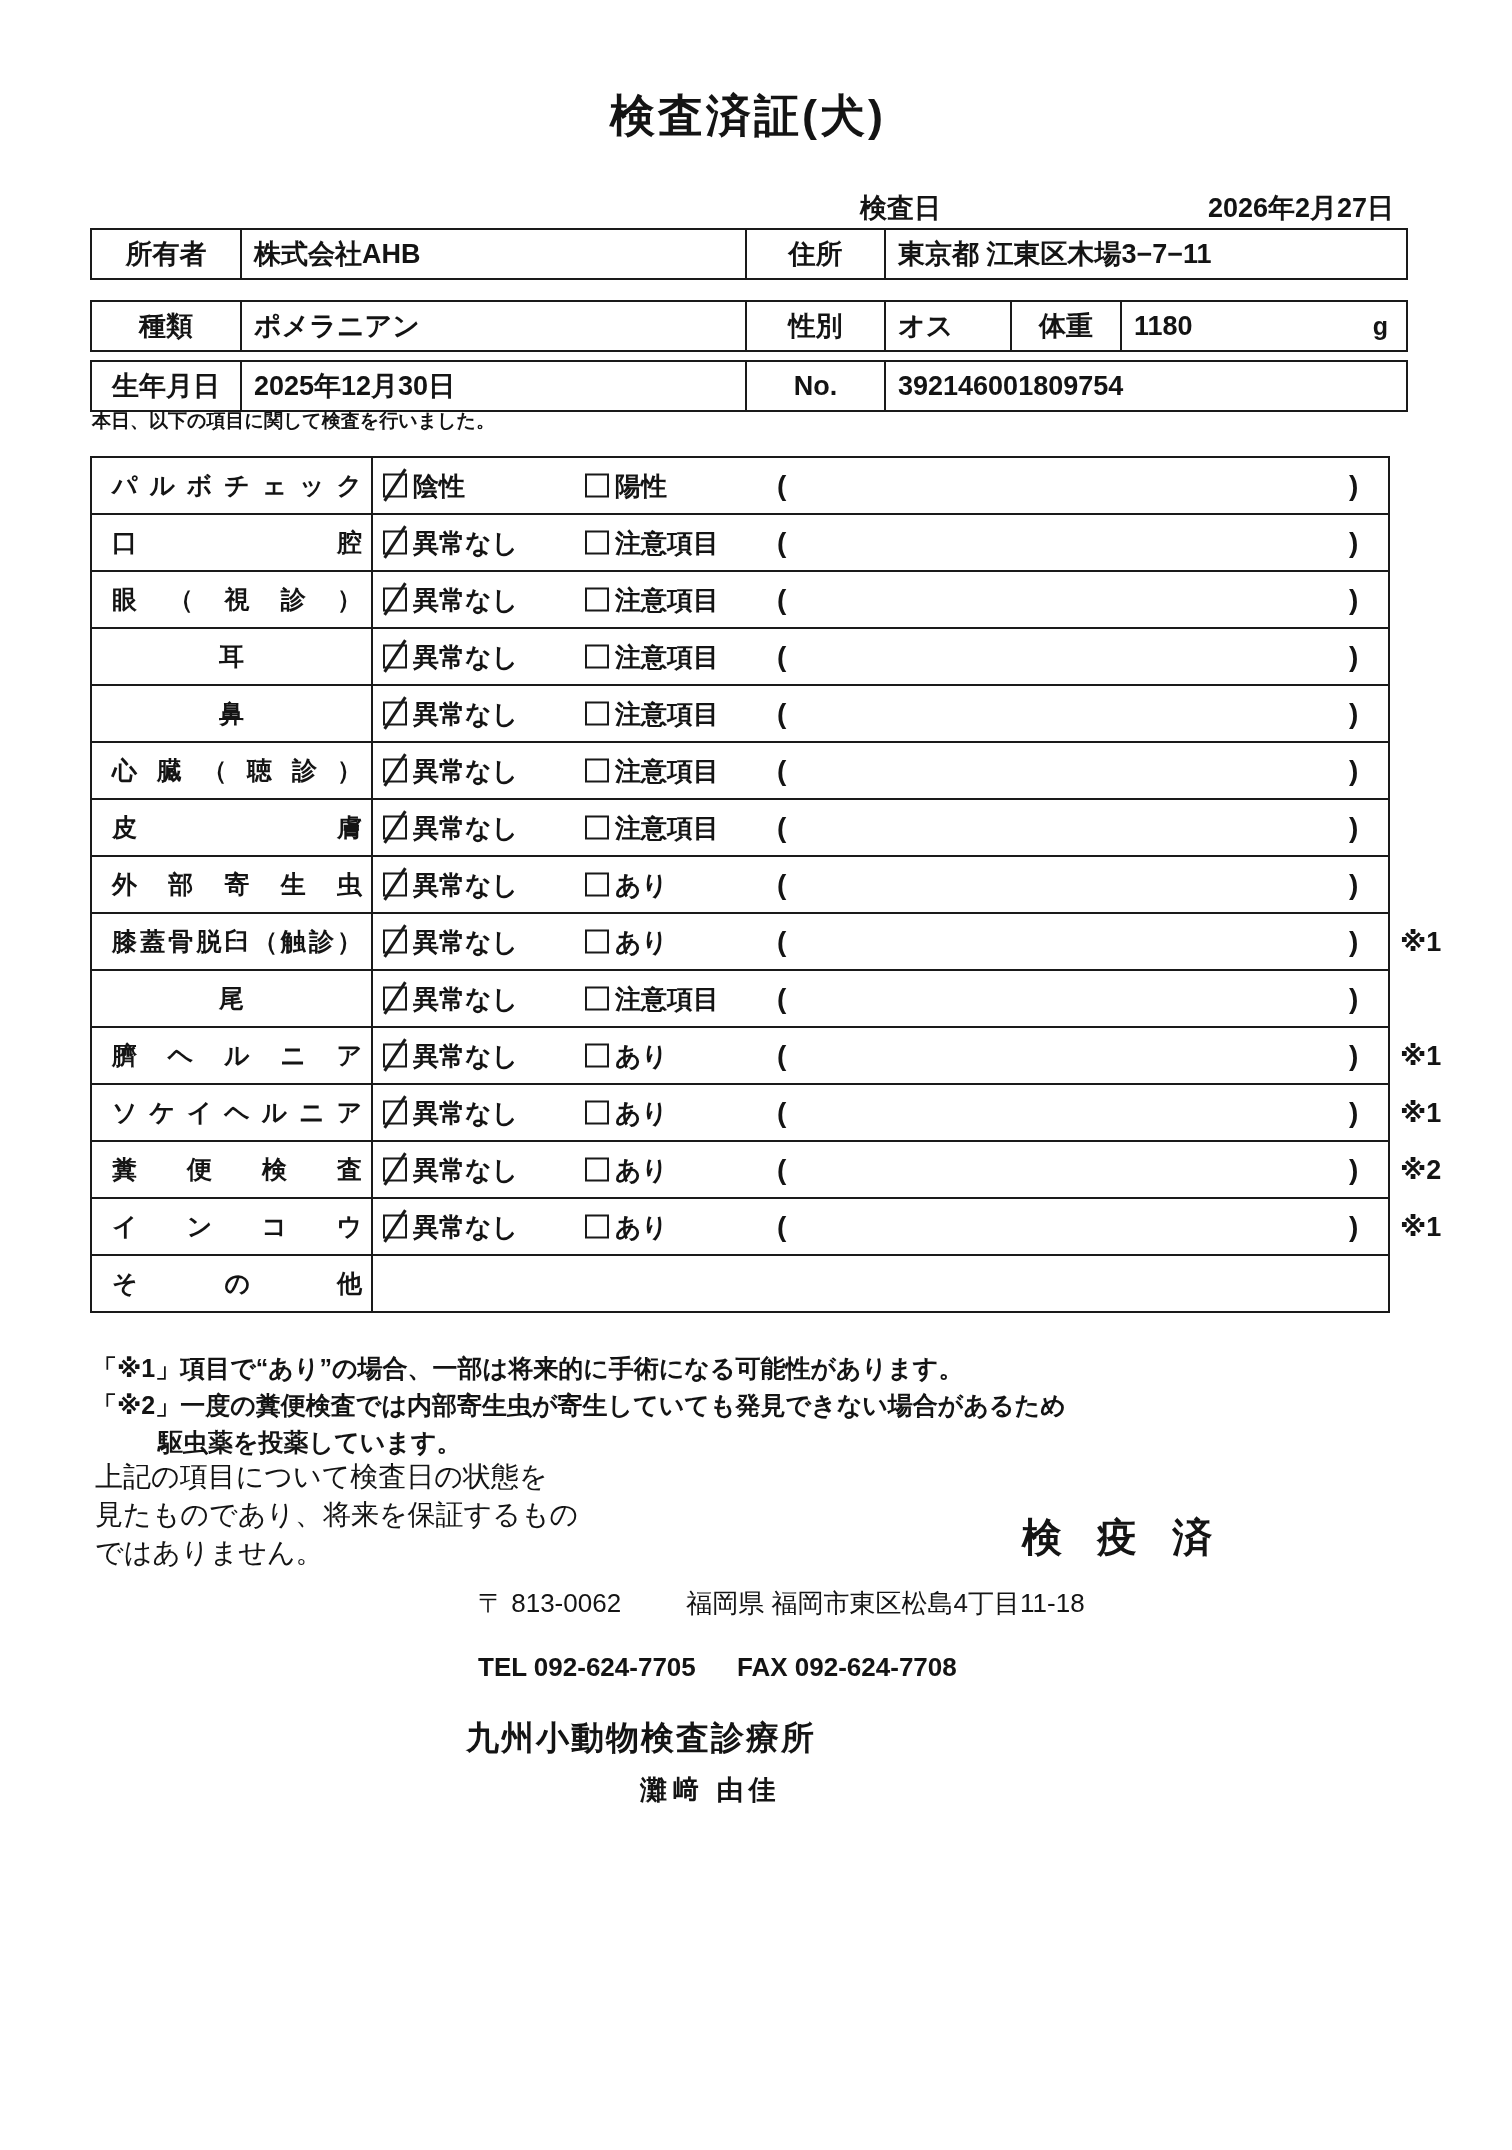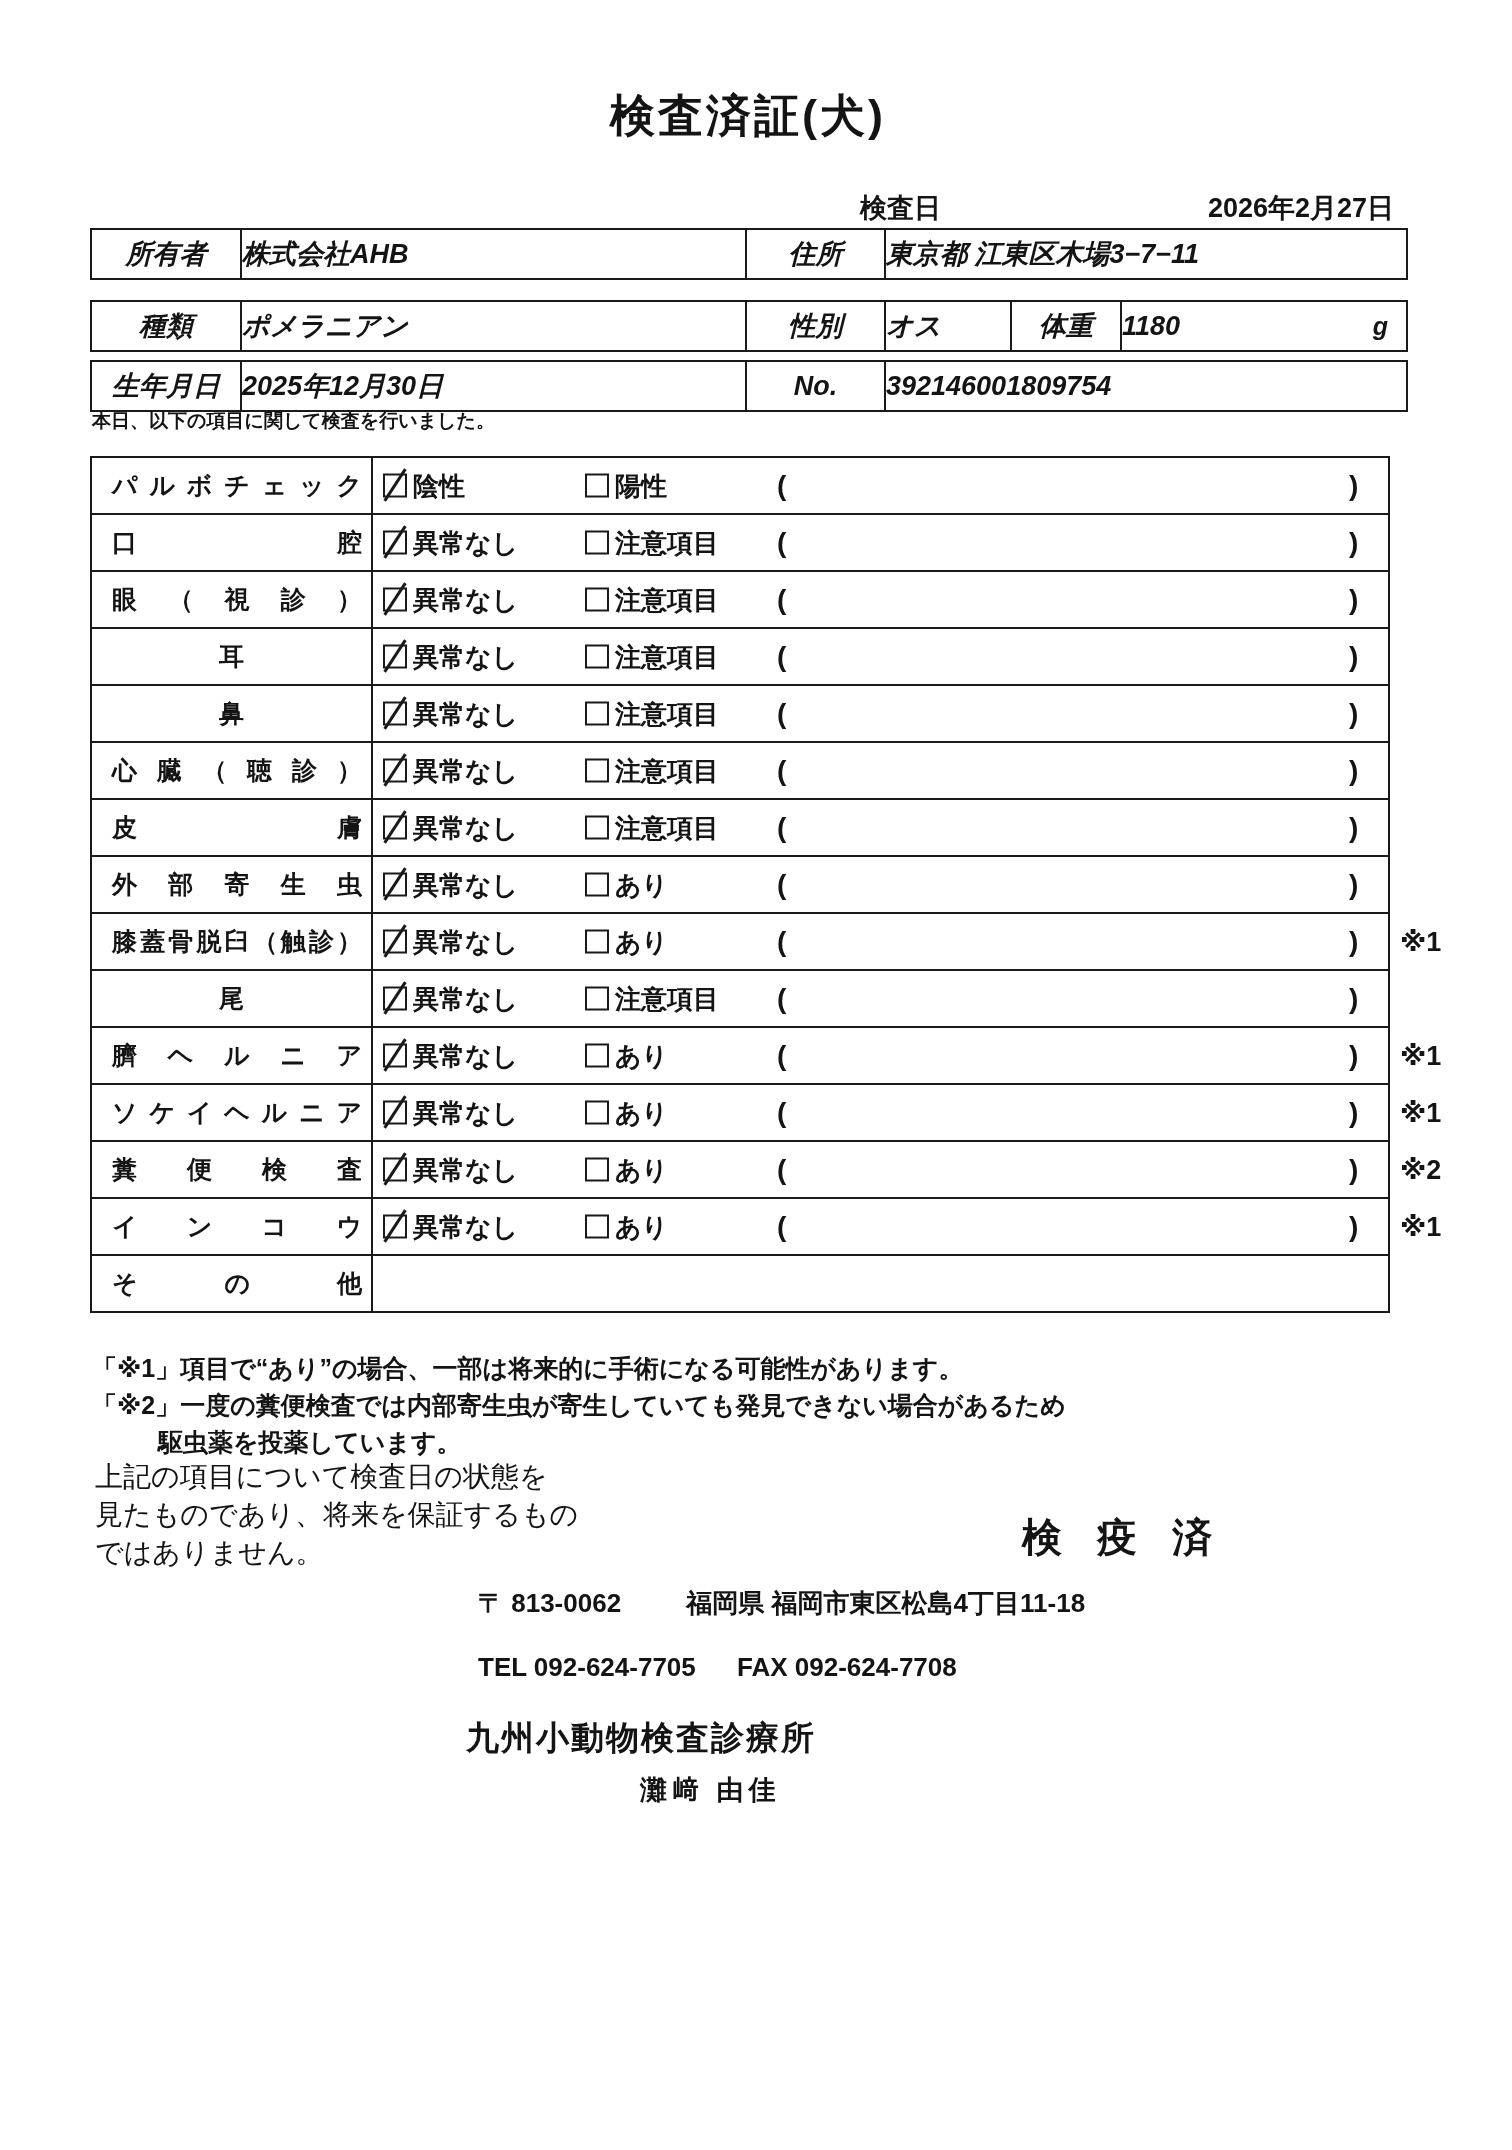--- a/index.html
+++ b/index.html
@@ -10,21 +10,21 @@
   }
   .title {
     position:absolute; top:86px; left:90px; width:1316px;
     text-align:center; font-size:45px; font-weight:700; letter-spacing:3px;
   }
   .date-row { position:absolute; top:190px; left:90px; width:1316px; height:36px; font-size:27px; font-weight:600; }
   .date-label { position:absolute; left:770px; }
   .date-value { position:absolute; right:12px; }
 
   table.tbl { border-collapse:collapse; table-layout:fixed; }
-  table.tbl td { border:2.5px solid #1a1a1a; font-size:27px; font-weight:600; padding:0 0; height:48px; overflow:hidden; white-space:nowrap;font-style:italic; }
+  table.tbl td { border:2.5px solid #1a1a1a; font-size:27px; font-weight:600; padding:0 12px; height:48px; overflow:hidden; white-space:nowrap; }
   td.lbl { text-align:center; padding:0 4px; }
   td.val { text-align:left; }
 
   .owner-tbl { position:absolute; top:228px; left:90px; width:1316px; }
   .info-tbl  { position:absolute; top:300px; left:90px; width:1316px; }
   .birth-tbl { position:absolute; top:360px; left:90px; width:1316px; }
   .info-tbl td, .birth-tbl td { height:52px; }
   .weight-cell { position:relative; text-align:right; padding-right:70px !important; }
   .weight-unit { position:absolute; right:18px; top:50%; transform:translateY(-50%); font-size:25px; }
 
@@ -54,21 +54,21 @@
     left:-9px; top:8px; transform:rotate(-57deg);
   }
 
   .notes { position:absolute; top:1350px; left:92px; font-size:25px; font-weight:600; line-height:37px; }
   .notes .indent { padding-left:66px; }
 
   .disclaimer { position:absolute; top:1458px; left:95px; font-size:28px; font-weight:400; line-height:38px; }
 
   .stamp { position:absolute; top:1510px; left:1022px; font-size:40px; font-weight:700; letter-spacing:12px; white-space:nowrap; }
 
-  .addr-line { position:absolute; top:1586px; left:478px; font-size:26px; font-weight:700; white-space:nowrap; }
+  .addr-line { position:absolute; top:1586px; left:478px; font-size:26px; font-weight:400; white-space:nowrap; }
   .addr-line .postal { margin-right:58px; }
   .tel-line { position:absolute; top:1652px; left:478px; font-size:26px; font-weight:600; white-space:nowrap; }
   .tel-line .fax { margin-left:34px; }
   .clinic { position:absolute; top:1716px; left:466px; font-size:33px; font-weight:700; letter-spacing:2px; }
   .person { position:absolute; top:1772px; left:640px; font-size:27px; font-weight:700; letter-spacing:5px; }
   .serial { position:absolute; top:1842px; left:1105px; font-size:26px; font-weight:600; }
 </style>
 </head>
 <body>
 

